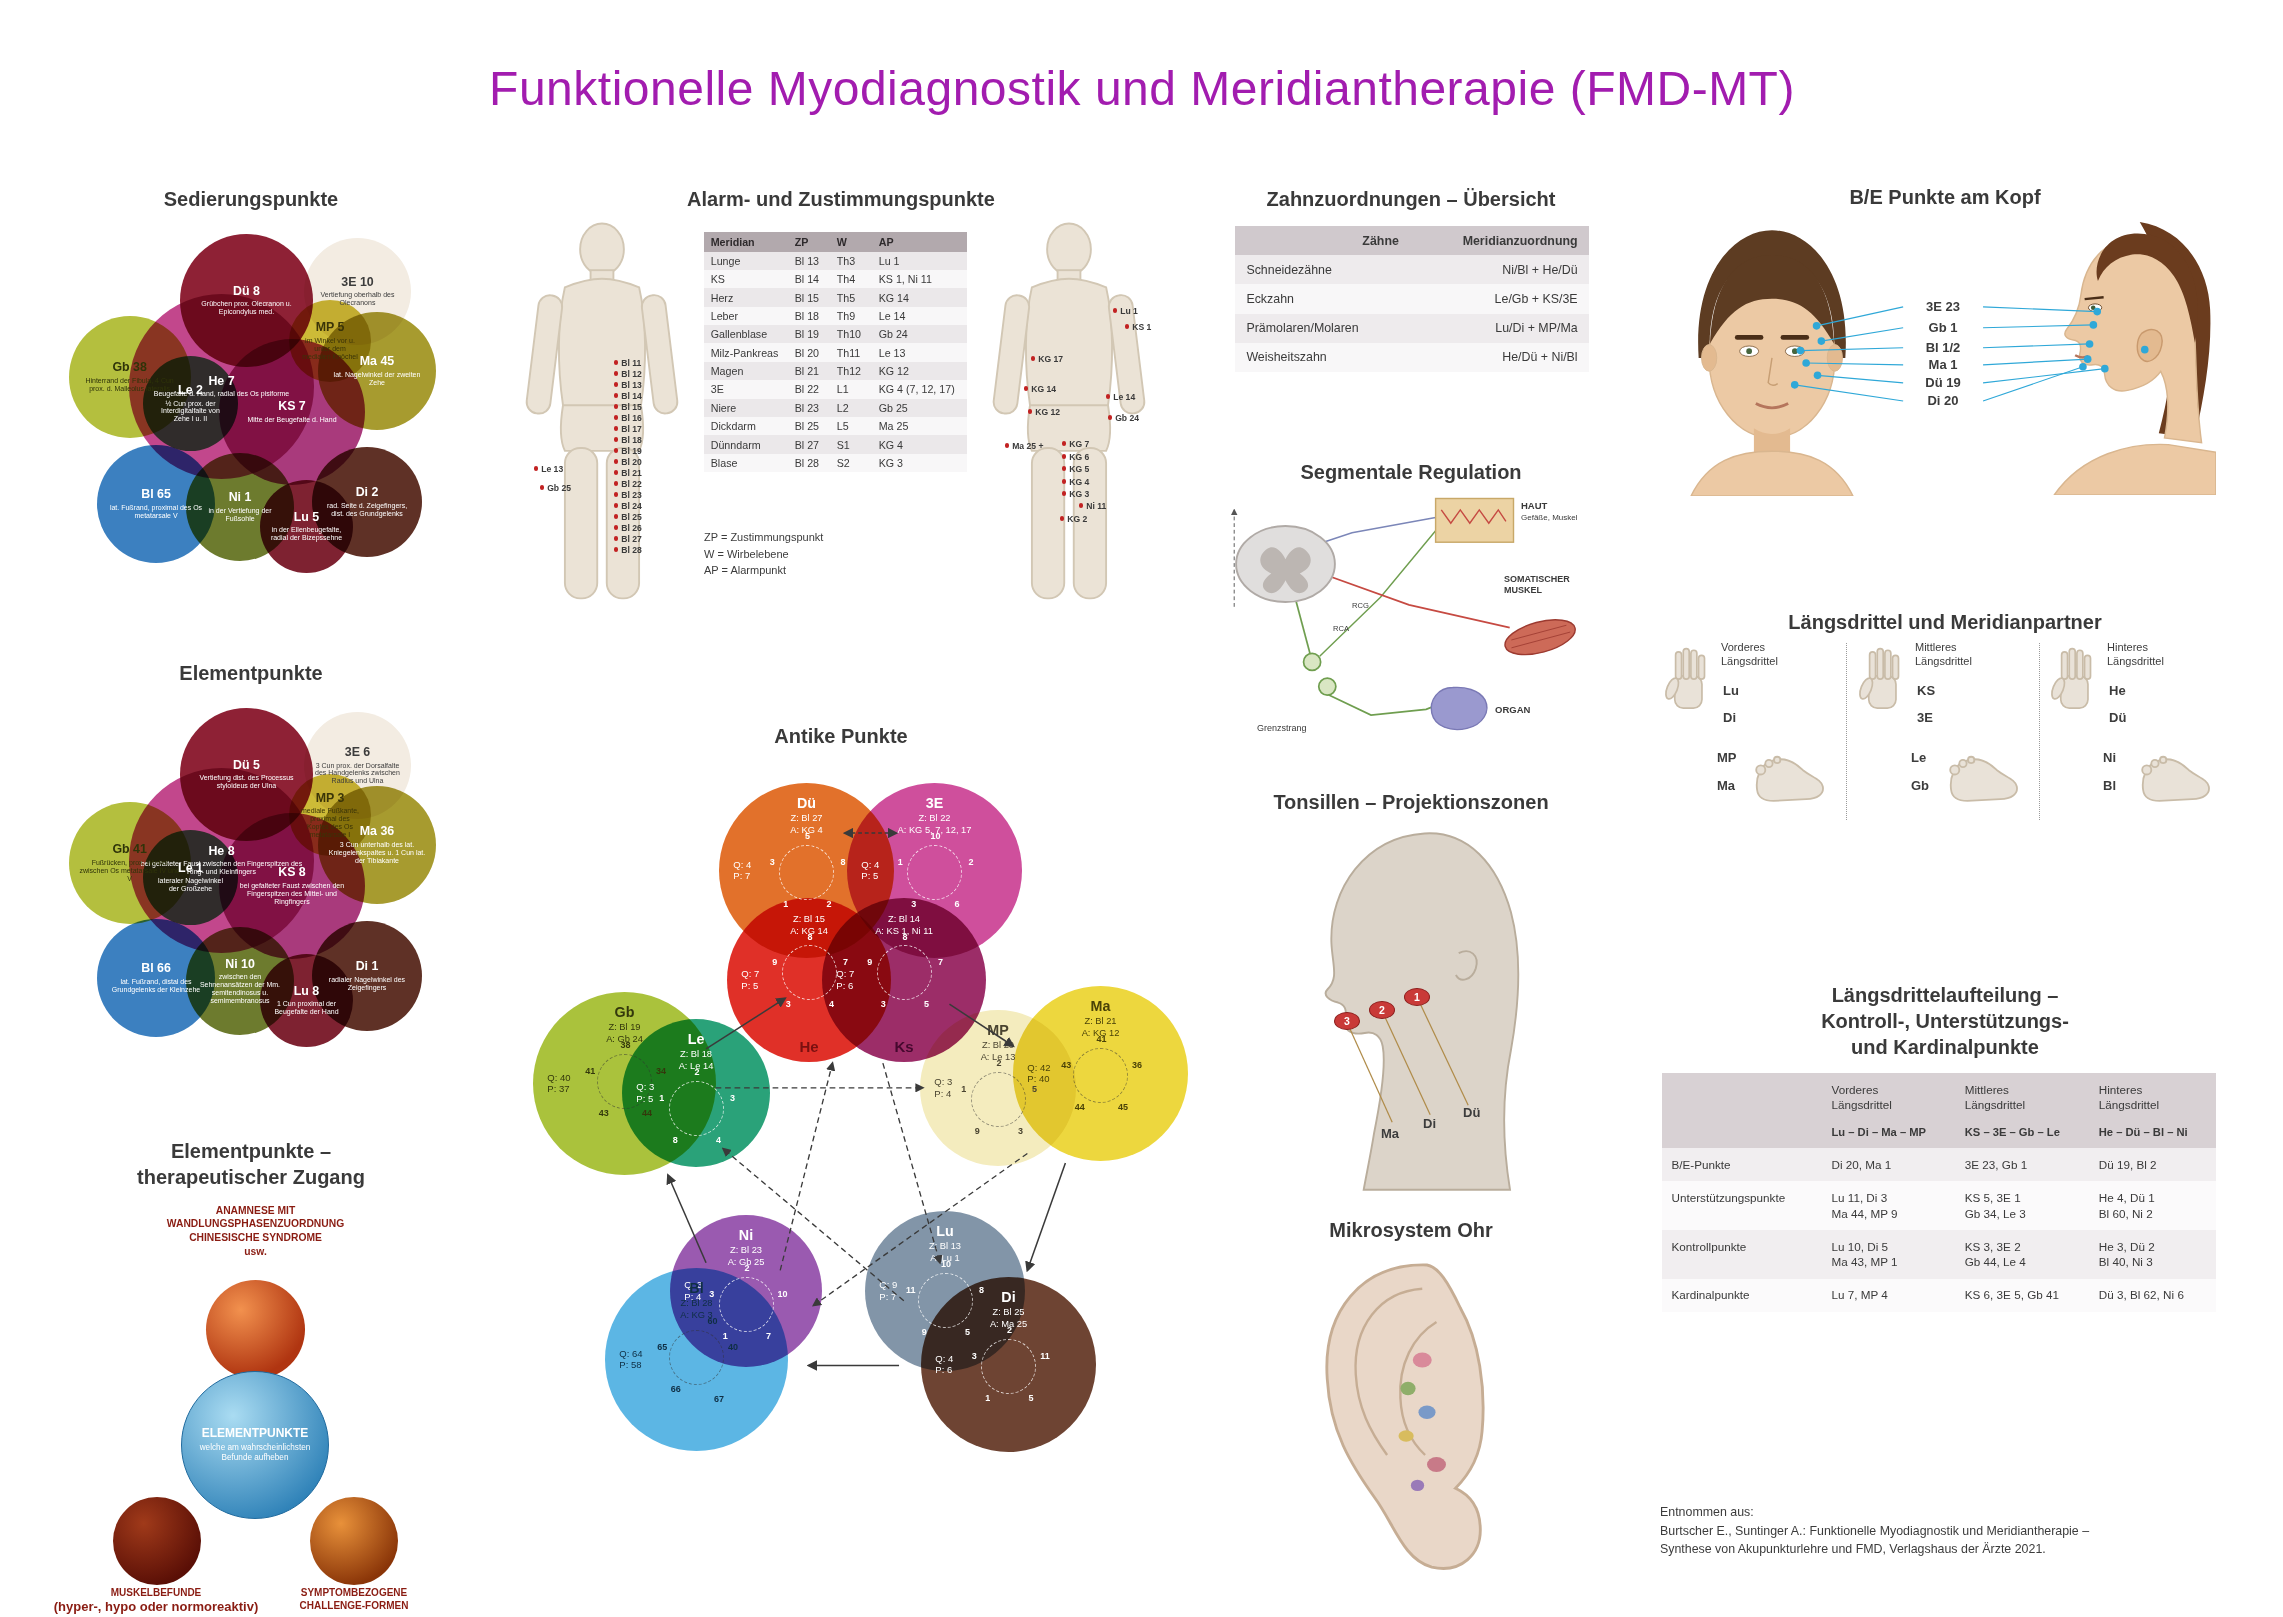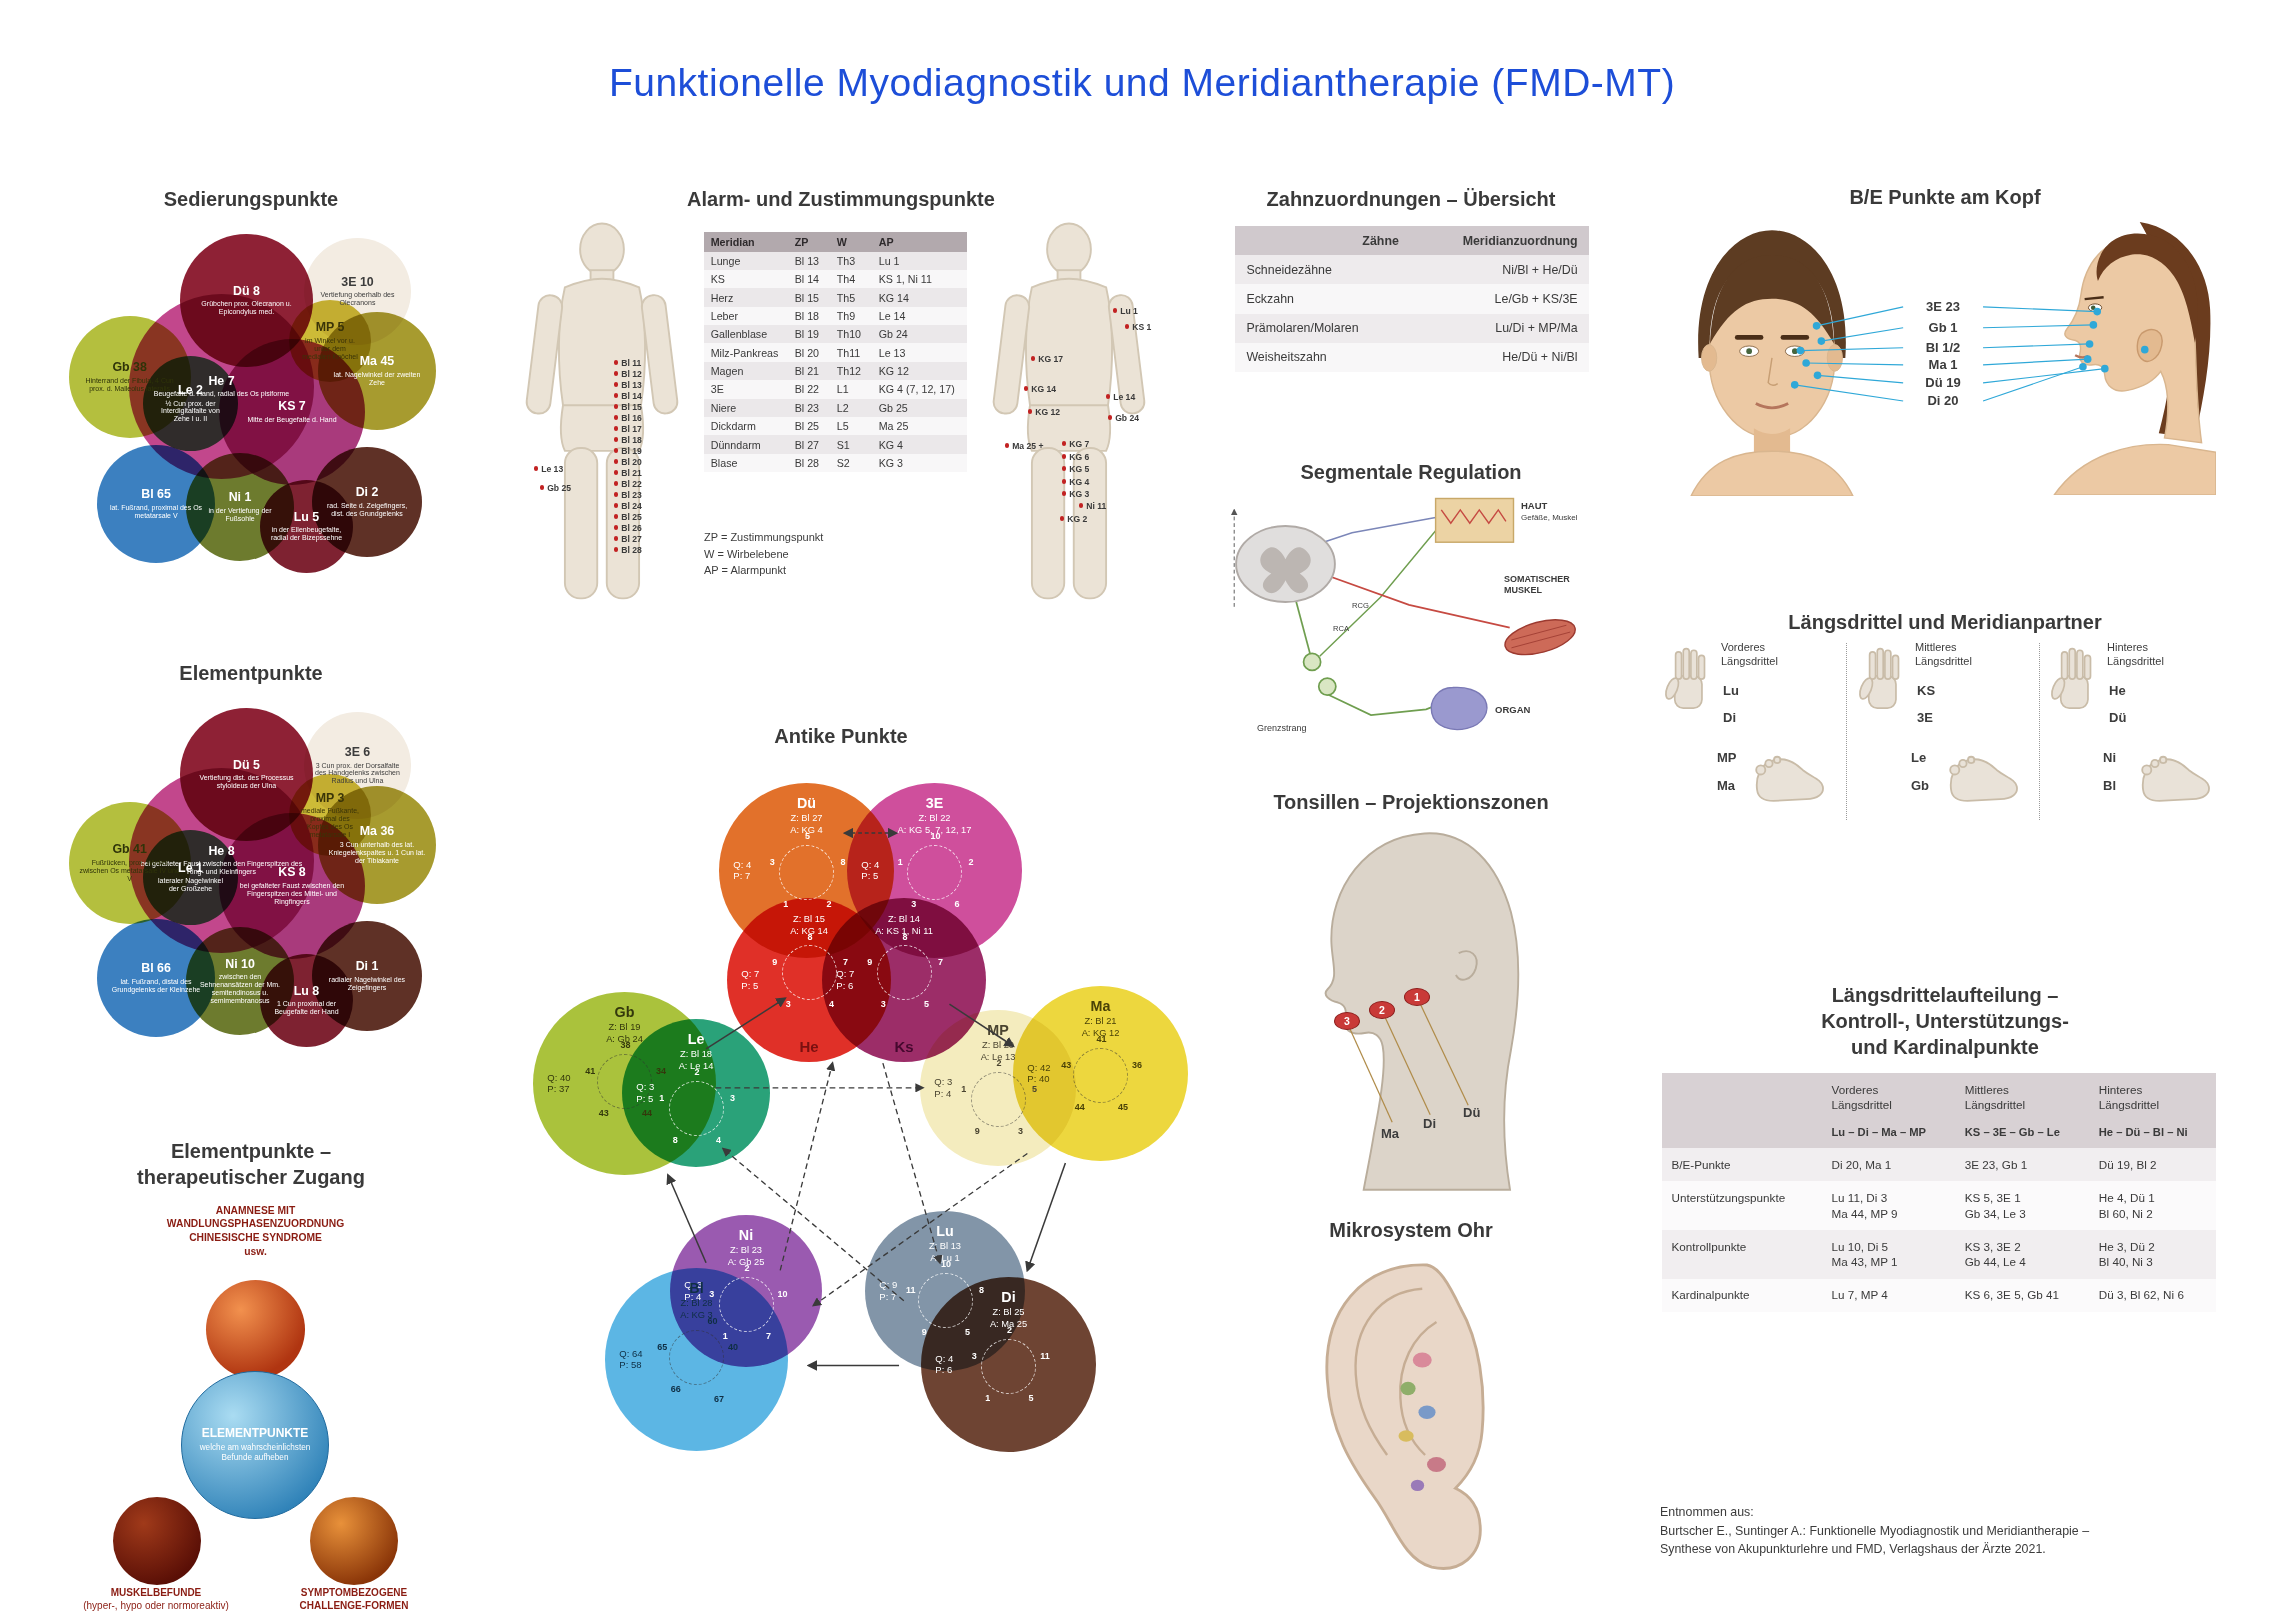--- a/index.html
+++ b/index.html
@@ -1,20 +1,20 @@
 <!DOCTYPE html>
 <html style="font-size:15px"><head>
 <meta charset="utf-8">
 <style>
   *{margin:0;padding:0;box-sizing:border-box}
   html,body{background:#9a9a9a}
   body{font-family:"Liberation Sans","DejaVu Sans",sans-serif}
   .poster{position:relative;width:2284px;height:1618px;background:#ffffff;overflow:hidden;color:#3c3c3c;margin:0 auto}
   .abs{position:absolute}
-  .title{position:absolute;top:61px;left:0;width:100%;text-align:center;font-size:39px;font-weight:400;color:#1d4ed8;letter-spacing:0.5px}
+  .title{position:absolute;top:61px;left:0;width:100%;text-align:center;font-size:48px;font-weight:400;color:#a21caf;letter-spacing:0.5px}
   .section-title{position:absolute;transform:translateX(-50%);font-size:20px;font-weight:700;color:#3a3a3a;white-space:nowrap}
   .title-block{position:absolute;transform:translateX(-50%);text-align:center;font-size:20px;font-weight:700;color:#3a3a3a;line-height:1.3;white-space:nowrap}
 
   
   .flower{position:absolute;width:380px;height:409px}
   .petal{position:absolute;border-radius:50%;display:flex;flex-direction:column;align-items:center;justify-content:center;text-align:center;padding:10.5px}
   .petal::before{content:"";position:absolute;inset:0;border-radius:50%;background:var(--c);mix-blend-mode:multiply}
   .petal>span{position:relative;z-index:1}
   .p-label{font-weight:700;font-size:12.4px;line-height:1.1}
   .p-desc{font-size:7px;line-height:1.12;margin-top:1.9px}
@@ -81,21 +81,21 @@
   .pg-lab{position:absolute;font-weight:700;font-size:13px}
   .pg-sep{position:absolute;top:13.3px;height:177px;border-left:1.4px dotted #9a9a9a}
 
   
   .zg-circle{position:absolute;border-radius:50%}
   .zg-top-text{position:absolute;left:50%;transform:translateX(-50%);top:7.6px;text-align:center;font-weight:700;color:#8a1c12;font-size:10.3px;line-height:1.35;white-space:nowrap}
   .zg-center-text{position:absolute;inset:0;display:flex;flex-direction:column;align-items:center;justify-content:center;color:#fff;text-align:center}
   .zg-center-text .l0{font-weight:700;font-size:12px;margin-bottom:2.9px}
   .zg-center-text .ls{font-size:8.2px;line-height:1.3}
   .zg-label{position:absolute;transform:translateX(-50%);text-align:center;color:#8a1c12;font-weight:700;font-size:10px;line-height:1.3;white-space:nowrap}
-  .zg-label .small{display:block;font-size:10px;font-weight:400}
+  .zg-label .small{display:block;font-size:13px;font-weight:700}
 
   .attribution{position:absolute;left:1660px;top:1503px;font-size:12.4px;line-height:1.5;color:#3c3c3c}
 </style>
 </head>
 <body>
 
 <svg width="0" height="0" style="position:absolute">
   <defs>
     <symbol id="sym-body" viewBox="0 0 210 410">
       <g fill="#ebe3d6" stroke="#d2c7b4" stroke-width="2">

